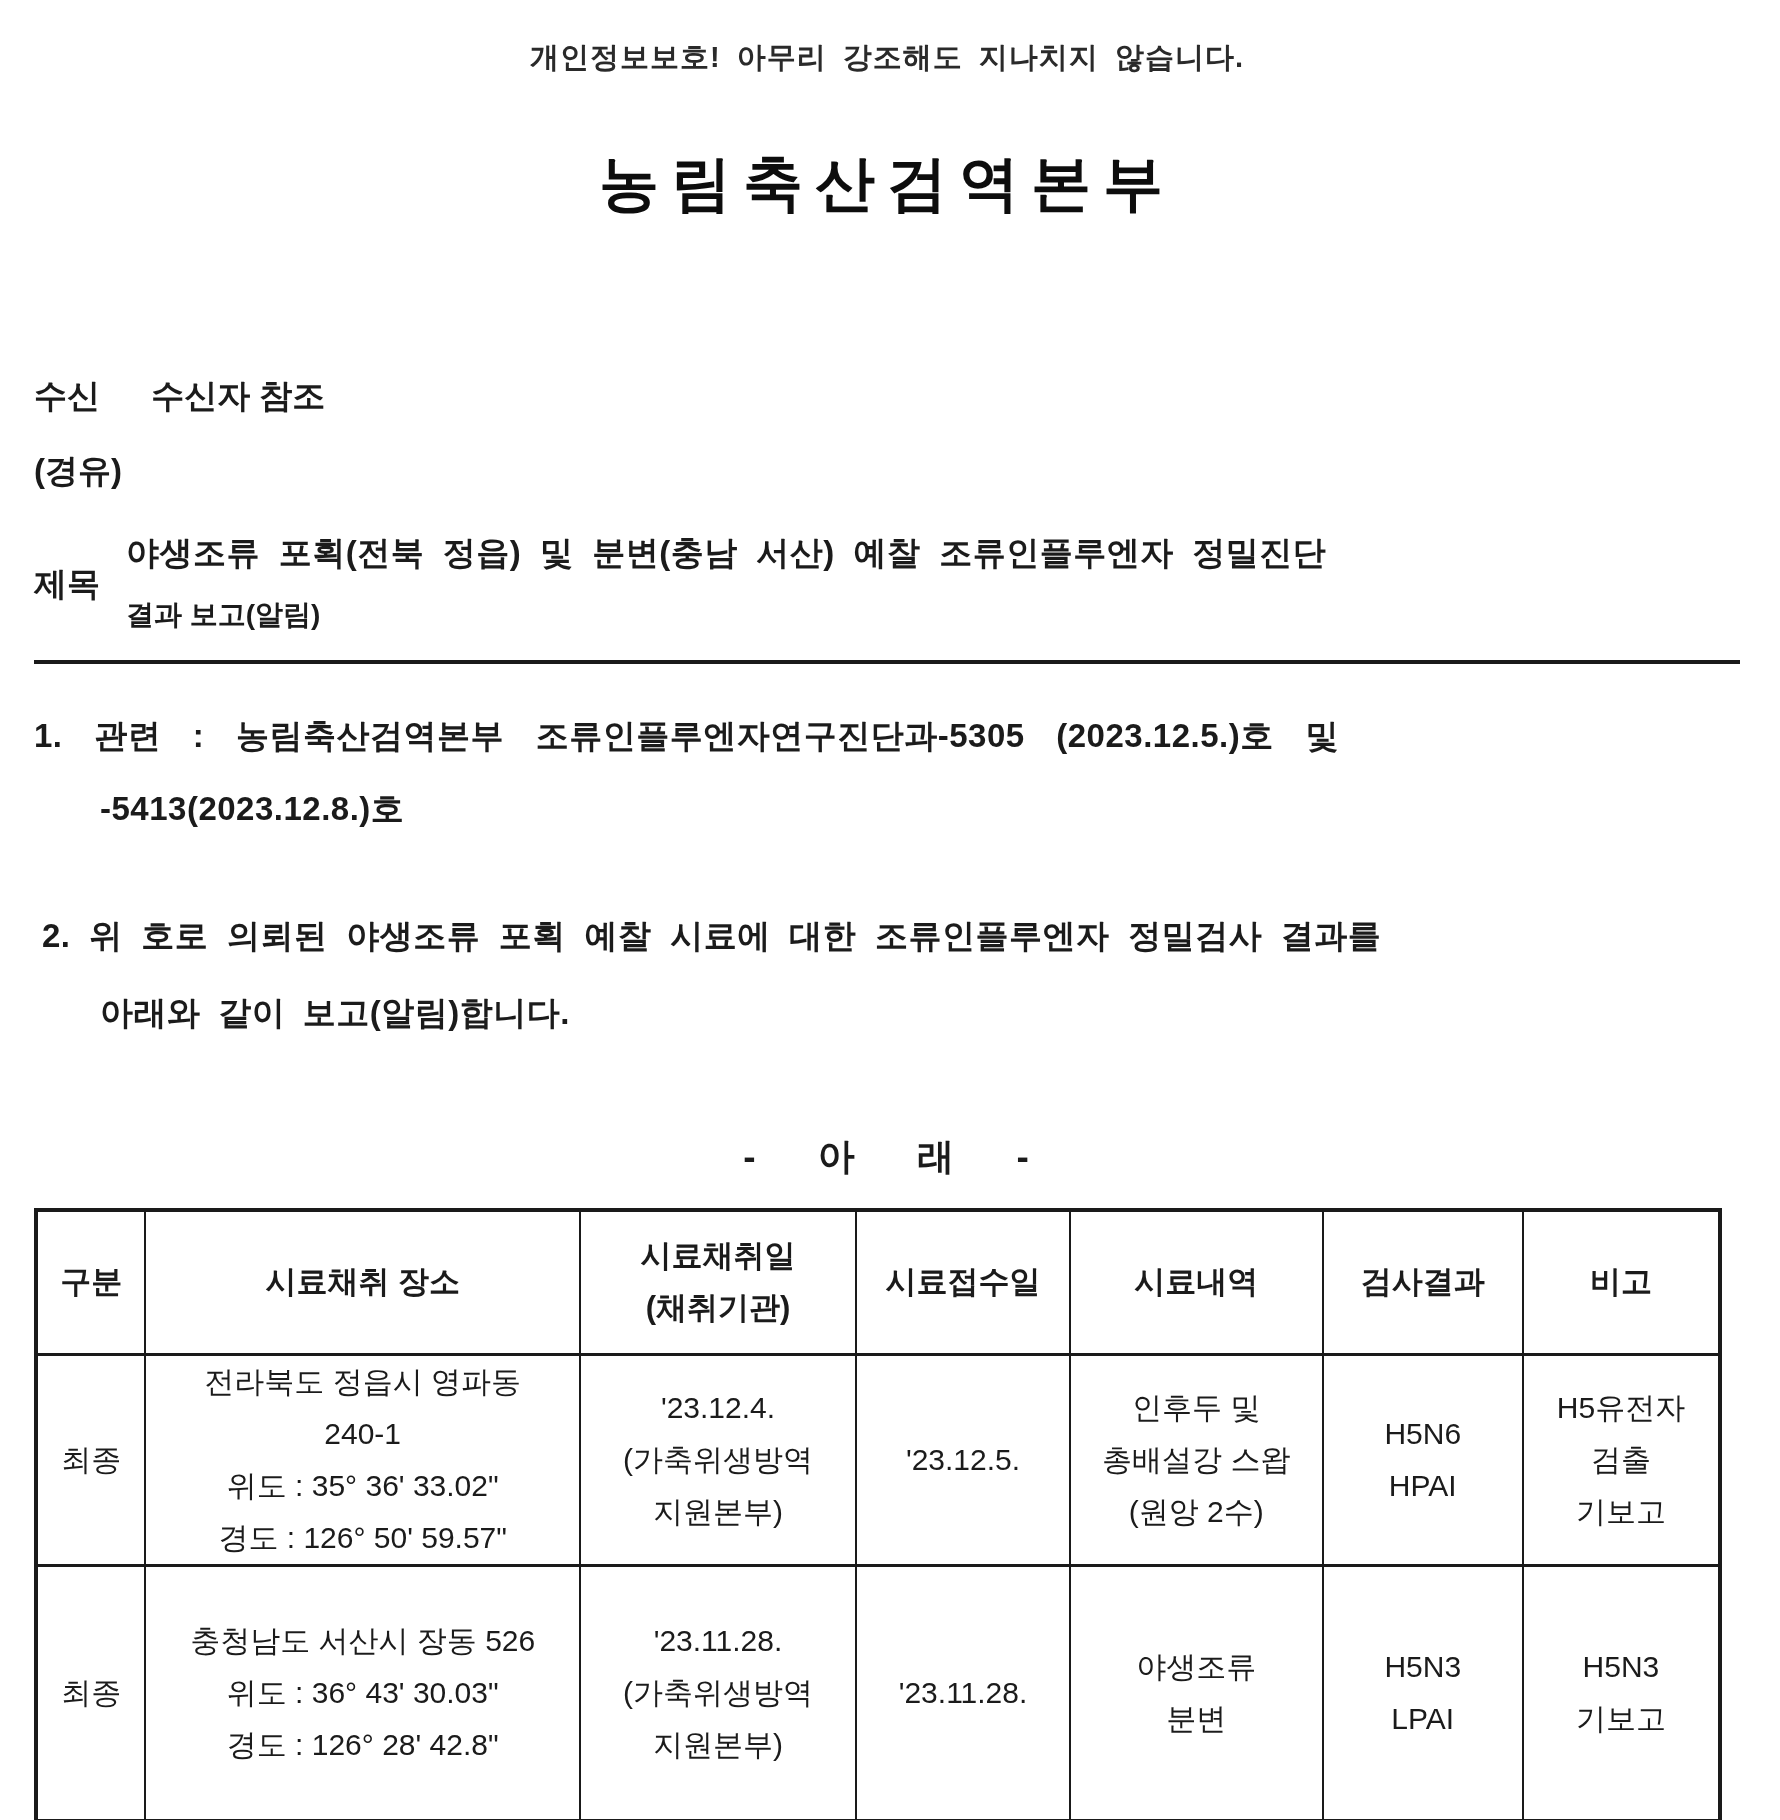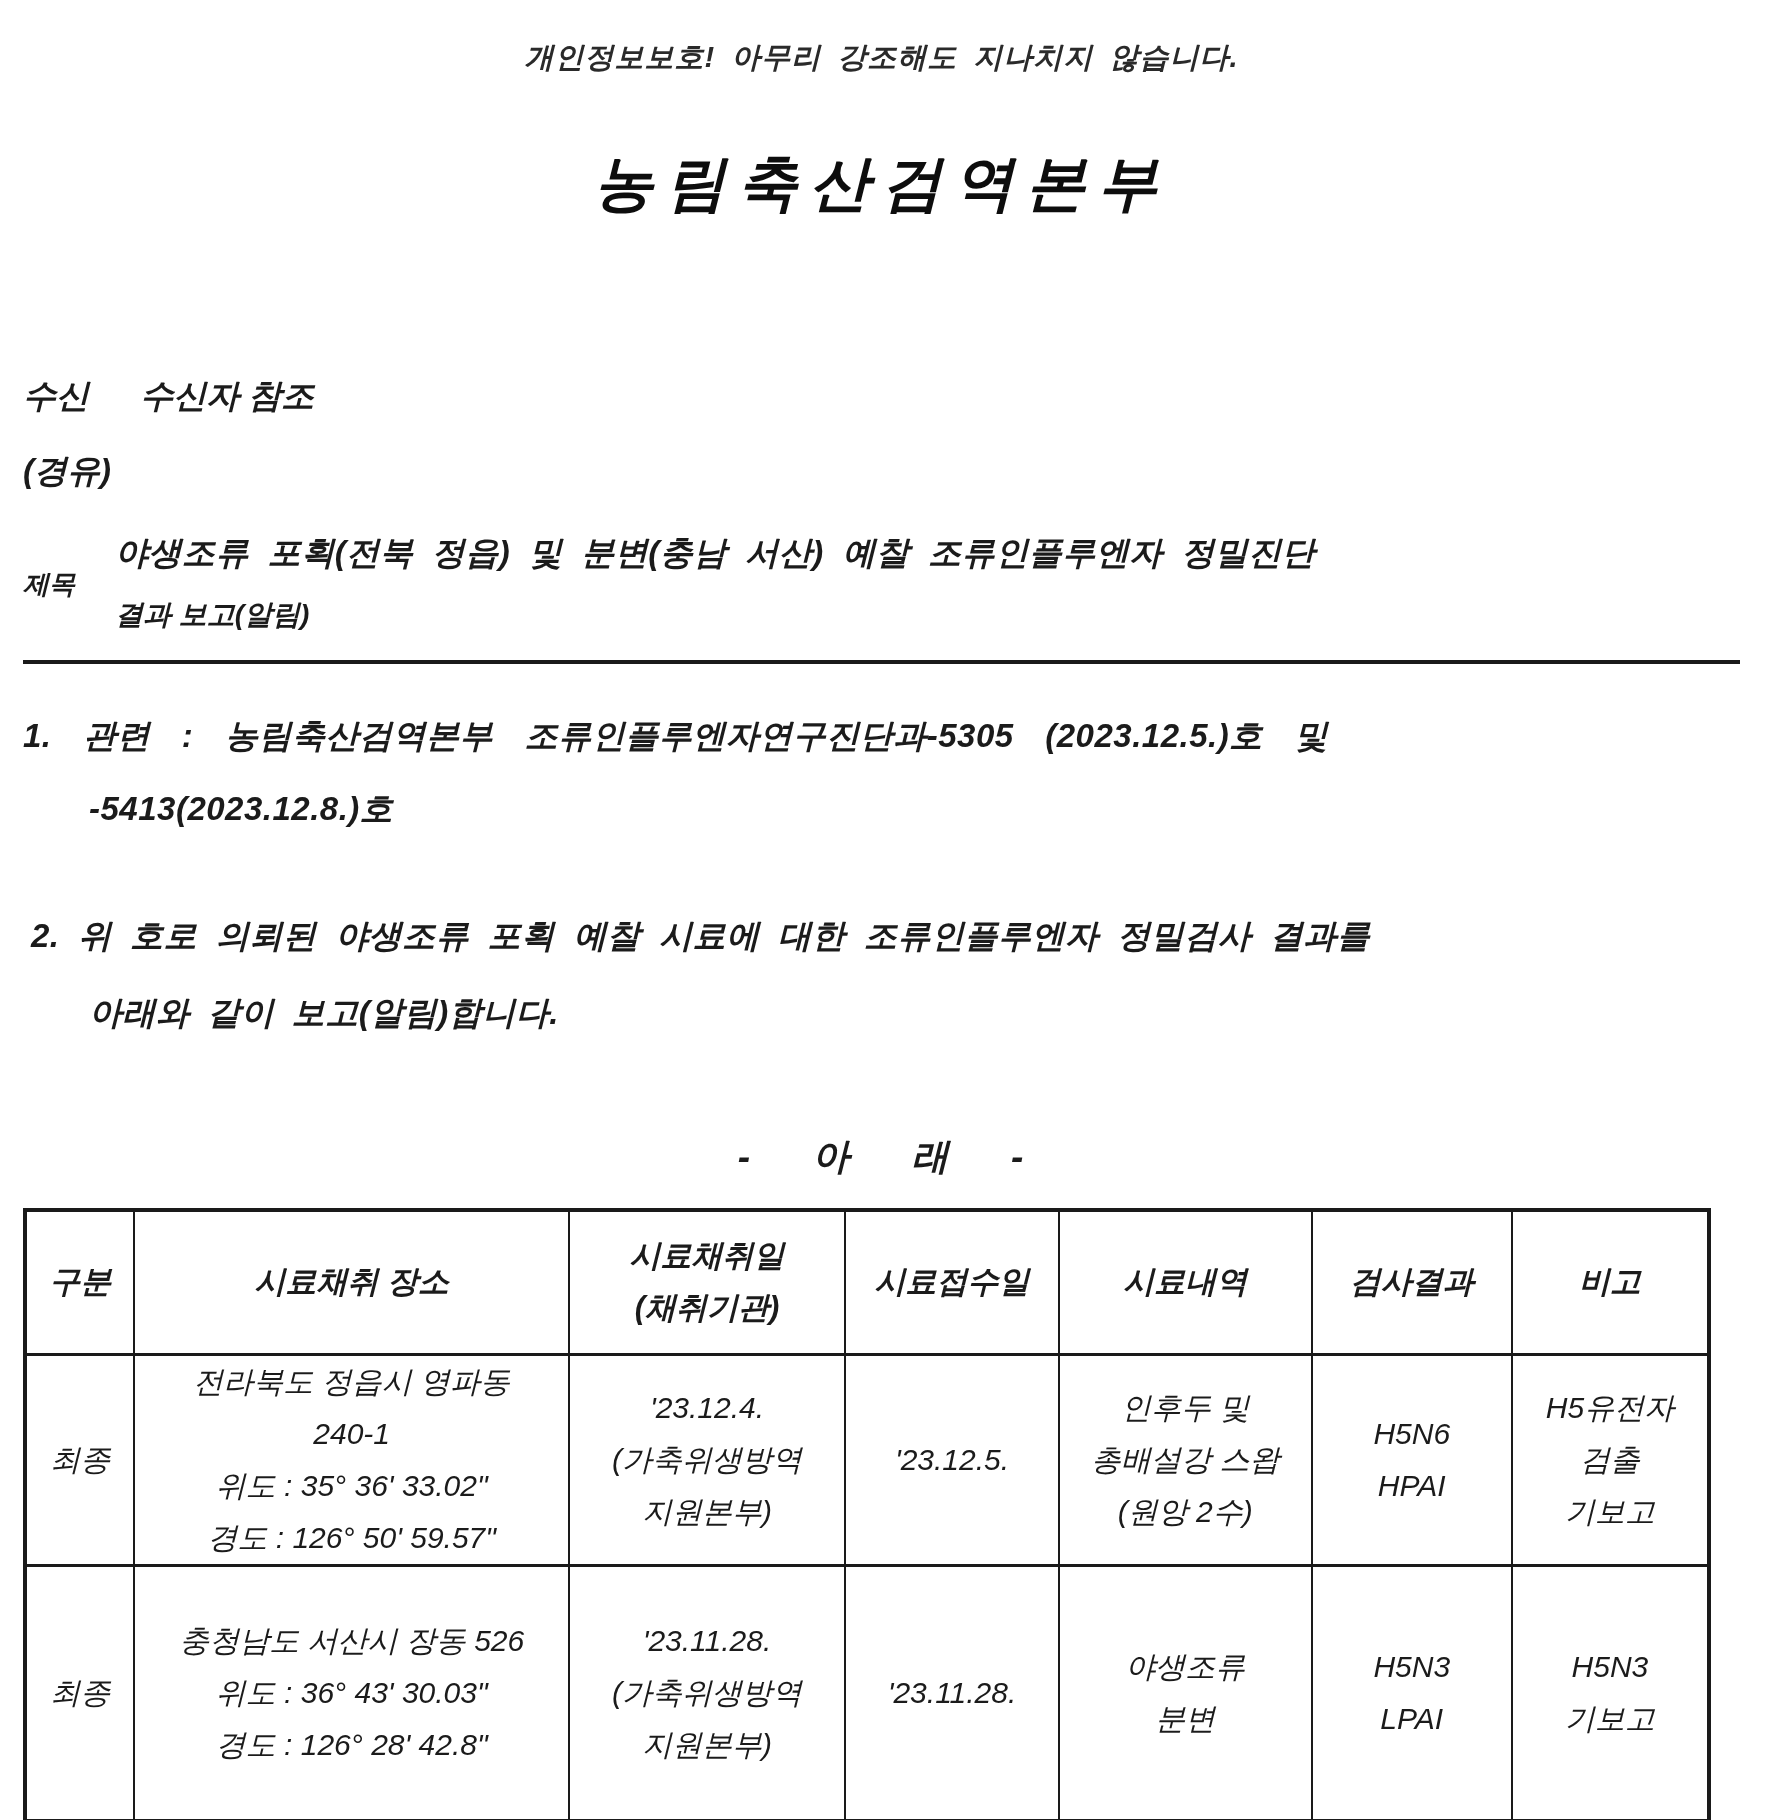--- a/index.html
+++ b/index.html
@@ -9,22 +9,21 @@
     font-family: "Liberation Sans", "DejaVu Sans", sans-serif;
     color: #1b1b1b;
   }
   .page {
     position: relative;
     width: 1780px;
     height: 1820px;
     background: #ffffff;
     overflow: hidden;
     box-sizing: border-box;
-    padding: 38px 40px 0 23px;
-    font-style: italic;
+    padding: 38px 40px 0 34px;
   }
   .multiline { white-space: pre-line; }
 
   
   .privacy-notice {
     text-align: center;
     font-size: 29px;
     letter-spacing: 1px;
     word-spacing: 7px;
     color: #2a2a2a;
@@ -81,21 +80,21 @@
   
   .subject-block {
     display: flex;
     align-items: center;
     margin-top: 28px;
     padding-bottom: 14px;
     border-bottom: 4px solid #1a1a1a;
   }
   .subject-label {
     flex: 0 0 92px;
-    font-size: 26px;
+    font-size: 33px;
     font-weight: 600;
   }
   .subject-text { flex: 1; }
   .subject-line1 {
     font-size: 33px;
     font-weight: 600;
     line-height: 62px;
     word-spacing: 9px;
     letter-spacing: 0.5px;
   }

